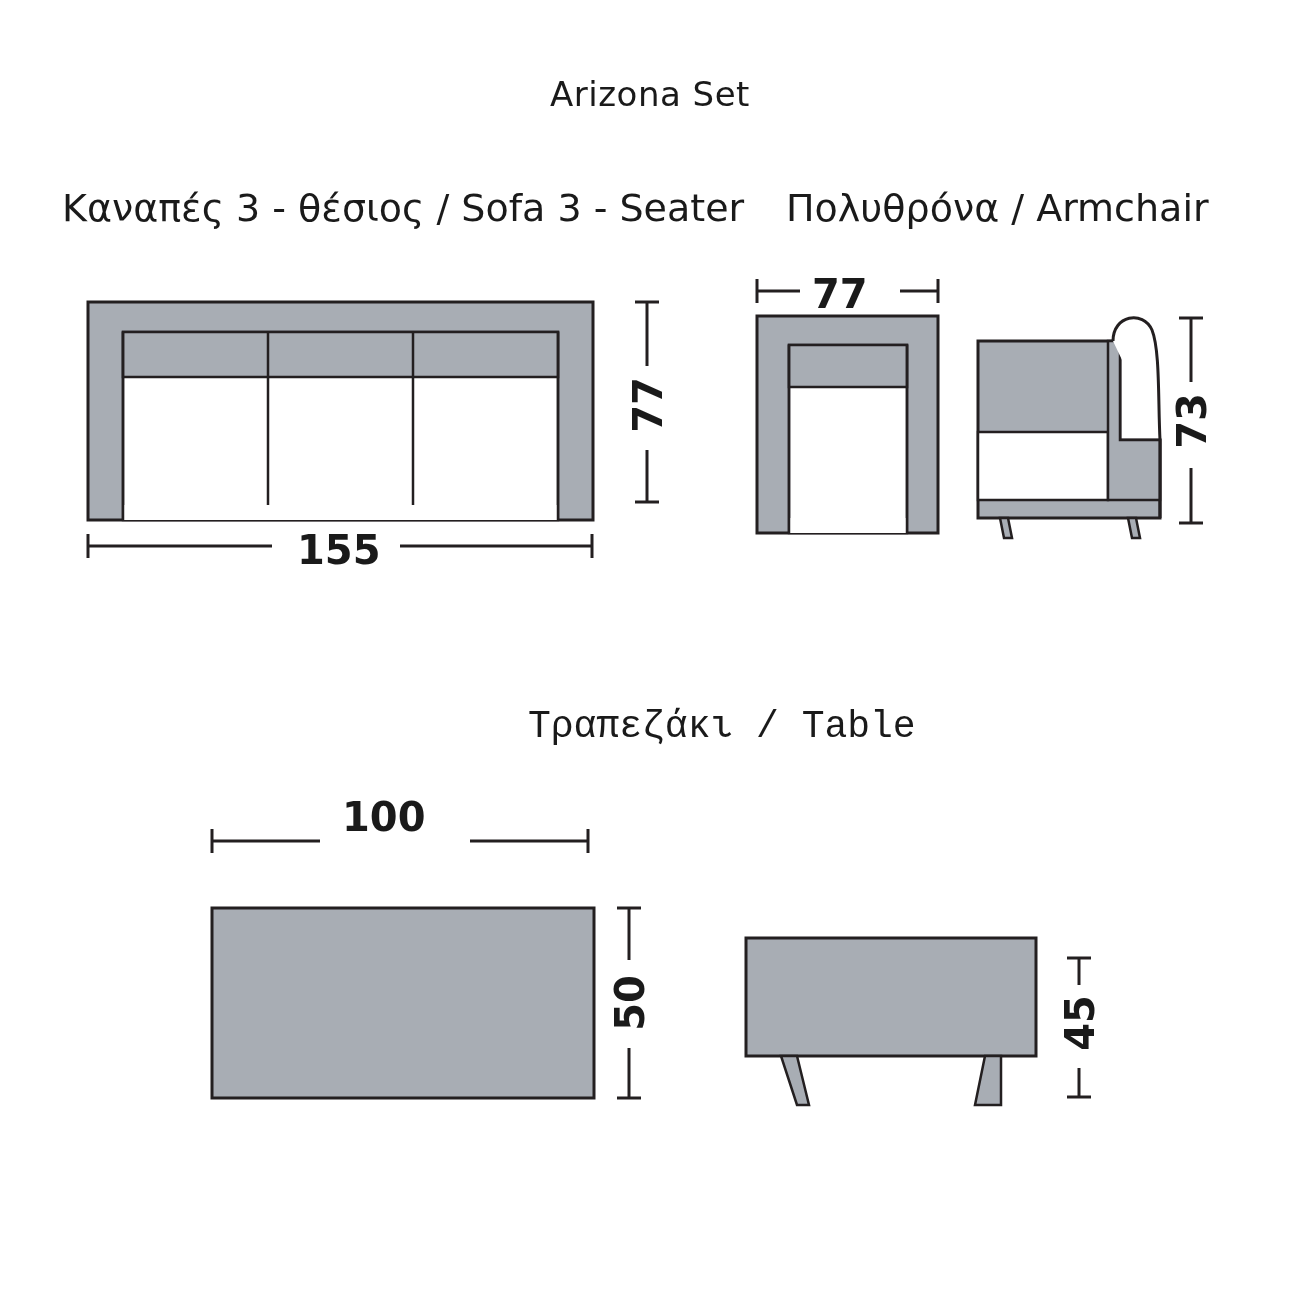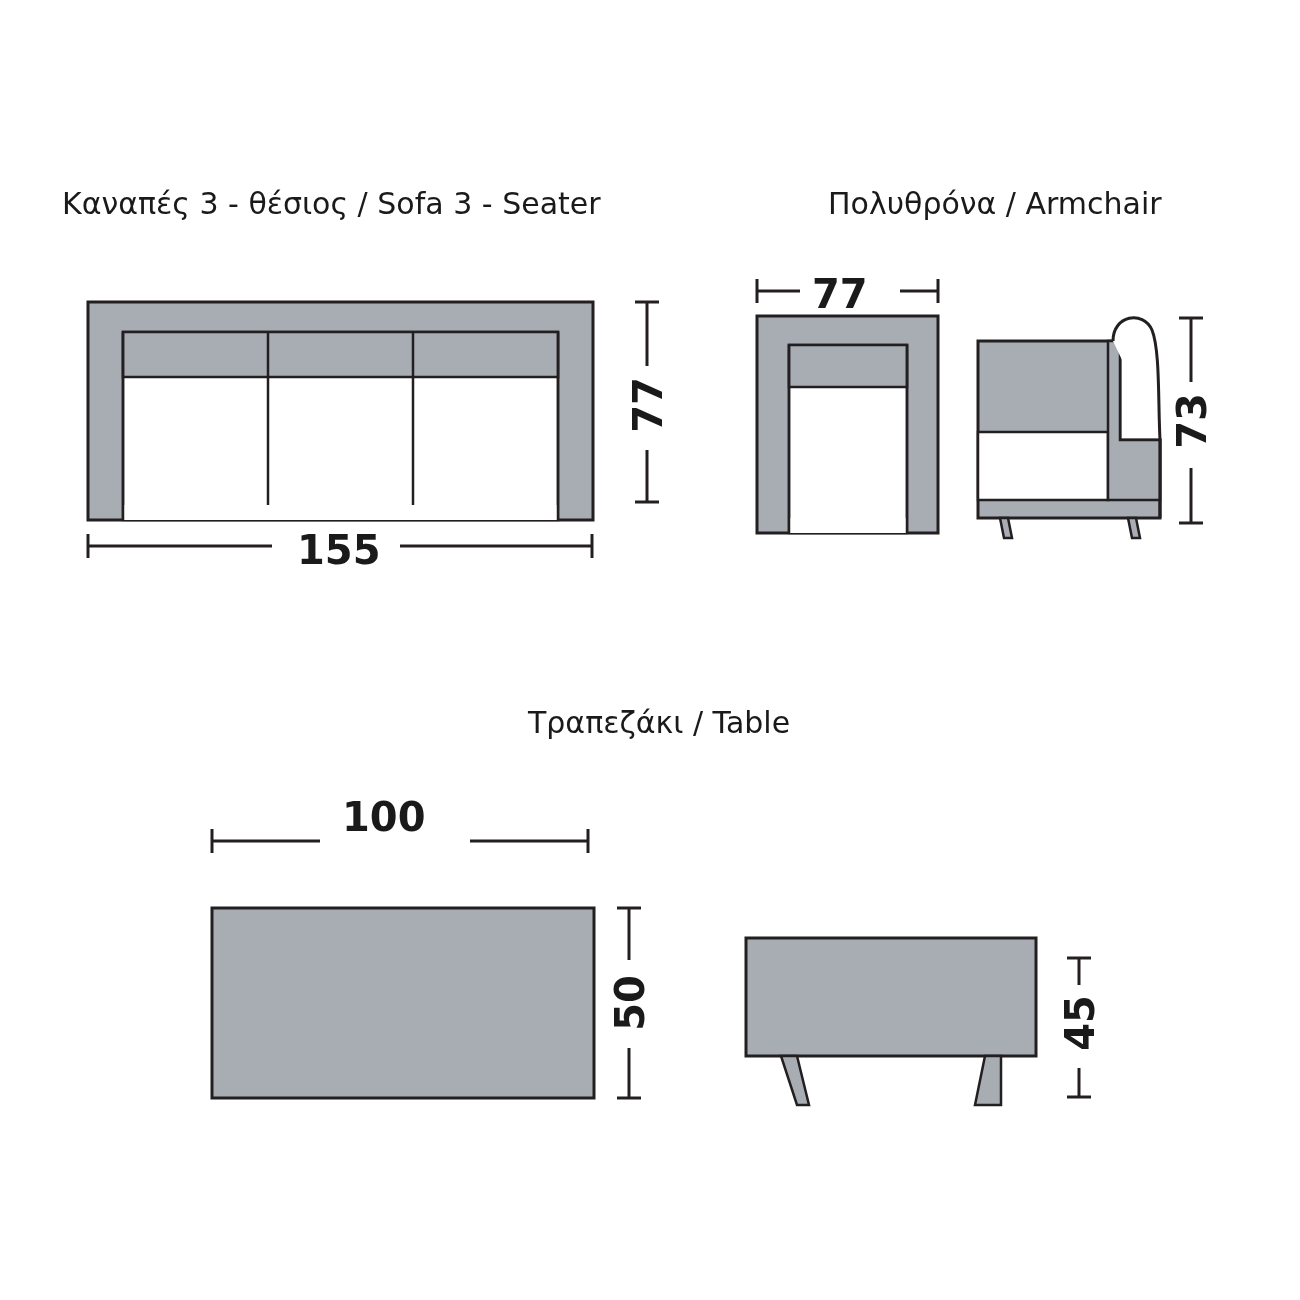--- a/index.html
+++ b/index.html
@@ -20,21 +20,21 @@
     position: absolute;
     left: 0;
     top: 74px;
     width: 1300px;
     text-align: center;
     font-size: 34px;
     letter-spacing: 0.5px;
   }
   .section-label {
     position: absolute;
-    font-size: 30px;
+    font-size: 38px;
     white-space: nowrap;
   }
   .dim-label {
     position: absolute;
     font-size: 40px;
     font-weight: bold;
     white-space: nowrap;
   }
   .dim-label.vert {
     transform: rotate(-90deg);
@@ -47,24 +47,25 @@
     width: 1300px;
     height: 1300px;
     pointer-events: none;
   }
 </style>
 </head>
 <body>
 
 <div id="page">
 
+  <div class="title">Arizona Set</div>
 
   <div class="section-label" style="left:62px; top:186px;">Καναπές 3 - θέσιος / Sofa 3 - Seater</div>
-  <div class="section-label" style="left:828px; top:186px;">Πολυθρόνα / Armchair</div>
-  <div class="section-label" style="left:528px; top:705px;">Τραπεζάκι / Table</div>
+  <div class="section-label" style="left:786px; top:186px;">Πολυθρόνα / Armchair</div>
+  <div class="section-label" style="left:528px; top:705px;font-family:Liberation Mono, monospace;">Τραπεζάκι / Table</div>
 
   <svg class="layer" viewBox="0 0 1300 1300">
 
     <g>
 
       <rect x="88" y="302" width="505" height="218" fill="#a8adb4" stroke="#231f20" stroke-width="3"></rect>
 
       <rect x="123" y="332" width="435" height="188" fill="#ffffff" stroke="#231f20" stroke-width="2.5"></rect>
 
       <rect x="123" y="332" width="435" height="45" fill="#a8adb4" stroke="#231f20" stroke-width="2.5"></rect>

